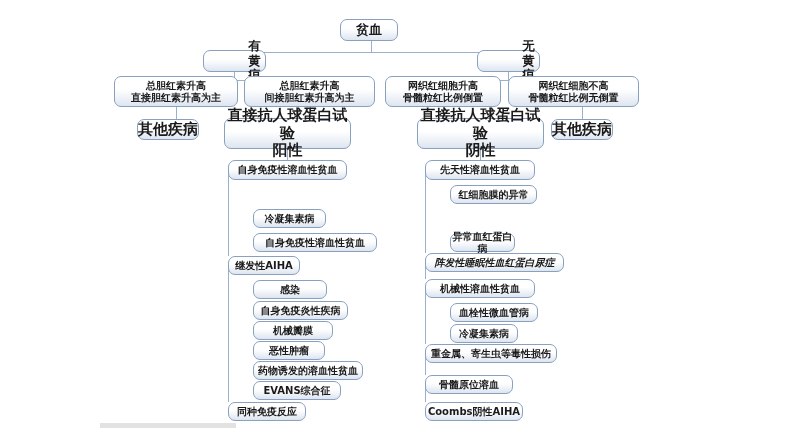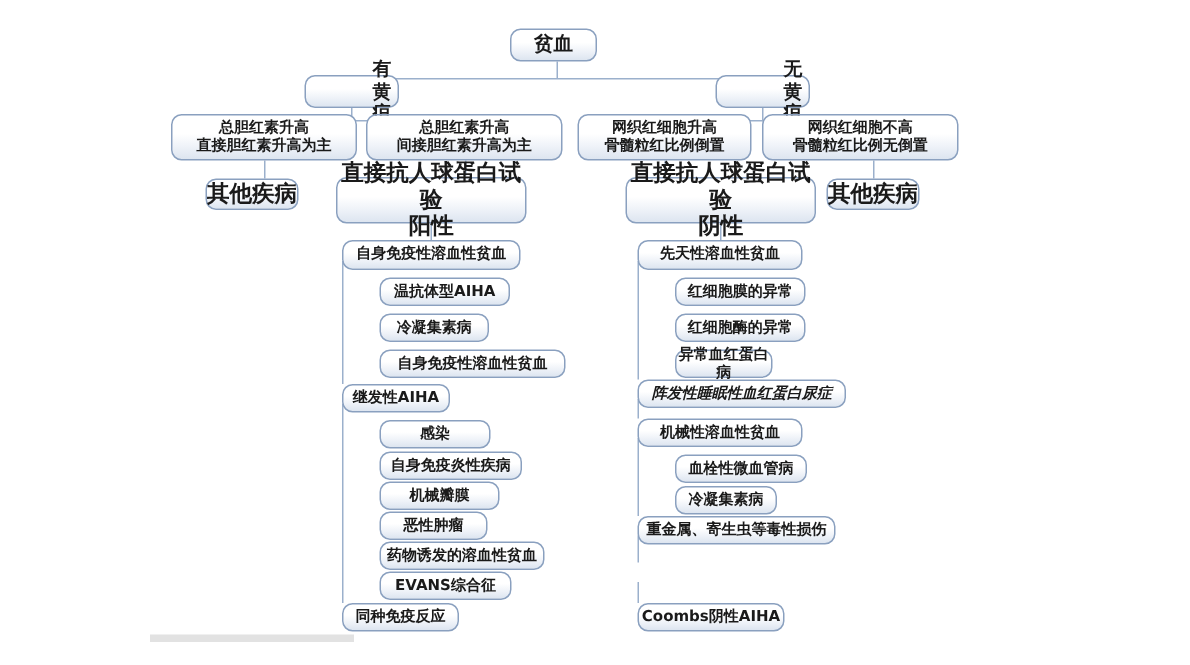--- a/index.html
+++ b/index.html
@@ -118,21 +118,20 @@
   <div class="node lvl3" style="left:551px; top:119px; width:62px; height:21px;">其他疾病</div>
 
   <div class="node lvl3" style="left:224px; top:118px; width:127px; height:31px;">直接抗人球蛋白试验
 阳性</div>
 
   <div class="node lvl3" style="left:417px; top:118px; width:127px; height:31px;">直接抗人球蛋白试验
 阴性</div>
 
   <div class="node lvl4" style="left:228px; top:160px; width:119px; height:20px;">自身免疫性溶血性贫血</div>
 
-  <div class="node sub" style="left:253px; top:185px; width:87px; height:19px;">温抗体型AIHA</div>
 
   <div class="node sub" style="left:253px; top:209px; width:73px; height:19px;">冷凝集素病</div>
 
   <div class="node sub" style="left:253px; top:233px; width:124px; height:19px;">自身免疫性溶血性贫血</div>
 
   <div class="node lvl4" style="left:228px; top:256px; width:72px; height:19px;">继发性AIHA</div>
 
   <div class="node sub" style="left:253px; top:280px; width:74px; height:19px;">感染</div>
 
   <div class="node sub" style="left:253px; top:301px; width:95px; height:19px;">自身免疫炎性疾病</div>
@@ -144,30 +143,30 @@
   <div class="node sub" style="left:253px; top:361px; width:110px; height:19px;">药物诱发的溶血性贫血</div>
 
   <div class="node sub" style="left:253px; top:381px; width:88px; height:19px;">EVANS综合征</div>
 
   <div class="node lvl4" style="left:228px; top:402px; width:78px; height:19px;">同种免疫反应</div>
 
   <div class="node lvl4" style="left:425px; top:160px; width:110px; height:20px;">先天性溶血性贫血</div>
 
   <div class="node sub" style="left:450px; top:185px; width:87px; height:19px;">红细胞膜的异常</div>
 
-  <div class="node sub" style="left:450px; top:209px; width:87px; height:19px;">红细胞酶的异常</div>
 
   <div class="node sub" style="left:450px; top:233px; width:65px; height:19px;">异常血红蛋白病</div>
 
   <div class="node lvl4" style="left:425px; top:253px; width:139px; height:19px;font-style:italic;">阵发性睡眠性血红蛋白尿症</div>
 
   <div class="node lvl4" style="left:425px; top:279px; width:110px; height:19px;">机械性溶血性贫血</div>
 
   <div class="node sub" style="left:450px; top:303px; width:88px; height:19px;">血栓性微血管病</div>
 
   <div class="node sub" style="left:450px; top:324px; width:68px; height:19px;">冷凝集素病</div>
 
   <div class="node lvl4" style="left:425px; top:344px; width:132px; height:19px;">重金属、寄生虫等毒性损伤</div>
 
+  <div class="node lvl4" style="left:425px; top:375px; width:88px; height:19px;">骨髓原位溶血</div>
 
   <div class="node lvl4" style="left:425px; top:402px; width:98px; height:19px;">Coombs阴性AIHA</div>
 
 </div>
 
 </body></html>

